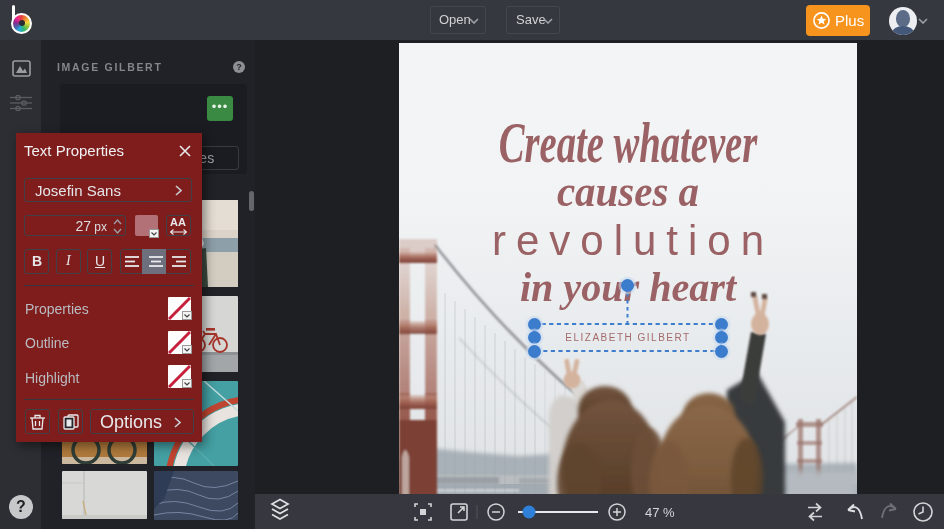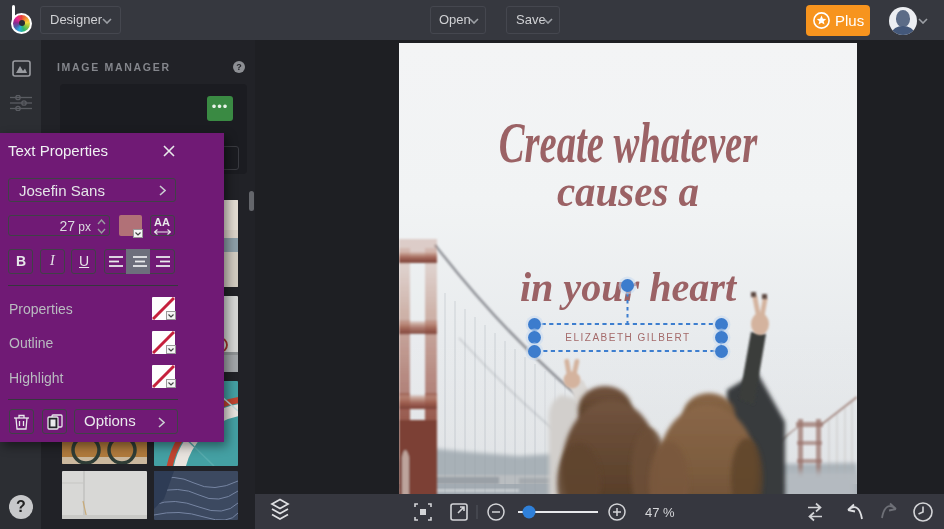--- a/index.html
+++ b/index.html
@@ -42,21 +42,21 @@
   #artboard { position:absolute; left:117px; top:3px; width:458px; height:458px; overflow:hidden;
     background:linear-gradient(180deg,#f3f4f5 0%, #f1f3f4 35%, #e9ecee 62%, #e2e5e8 80%, #dfe2e5 100%);margin-left:27px; }
   .rose { color:#9b6265; }
   .script { font-family:"Liberation Serif", serif; font-style:italic; font-weight:bold; color:#9b6265; }
   .dot { position:absolute; width:13px; height:13px; border-radius:50%; background:#3c7ccd; box-shadow:0 0 0 2.5px rgba(200,218,240,0.55); }
 
   
   #bottombar { position:absolute; left:255px; top:494px; width:689px; height:35px; background:#36373f; z-index:30; }
 
   
-  #textprops { position:absolute; left:0; top:133px; width:224px; height:309px; background:#701a75;
+  #textprops { position:absolute; left:16px; top:133px; width:186px; height:309px; background:#7f1d1d;
     box-shadow:3px 4px 10px rgba(0,0,0,0.45); z-index:20; }
   .tp-border { border:1px solid #404147; border-radius:3px; position:absolute; }
   .tp-label { position:absolute; font-size:14px; color:#b9bbc0; }
   .swatch { position:absolute; left:152px; width:23px; height:23px; background:#fdfdfd; border-radius:1px; overflow:visible; }
 </style>
 </head>
 <body>
 <div id="app">
 
   <div id="canvas">
@@ -186,20 +186,21 @@
           <rect x="352" y="249" width="5" height="5" fill="#5d4a43" filter="url(#b1)"></rect>
           <rect x="363" y="251" width="5" height="5" fill="#5d4a43" filter="url(#b1)"></rect>
           <ellipse cx="310" cy="372" rx="26" ry="22" fill="url(#hairRg)" filter="url(#b2)"></ellipse>
           <ellipse cx="308" cy="428" rx="50" ry="66" fill="url(#hairRg)" filter="url(#b2)"></ellipse>
           <ellipse cx="270" cy="440" rx="20" ry="42" fill="#7a593c" filter="url(#b2)" opacity="0.9"></ellipse>
           <ellipse cx="348" cy="435" rx="16" ry="40" fill="#5f452c" filter="url(#b2)" opacity="0.85"></ellipse>
         </g>
       </svg>
       <div id="L1" class="script" style="position:absolute;left:0;width:458px;top:72px;text-align:center;font-size:56px;line-height:1;transform:scaleX(0.69);">Create whatever</div>
       <div id="L2" class="script" style="position:absolute;left:0;width:458px;top:126px;text-align:center;font-size:45px;line-height:1;transform:scaleX(0.91);">causes a</div>
+      <div id="L3" class="rose" style="position:absolute;left:5px;width:458px;top:177px;text-align:center;font-size:42px;line-height:1;letter-spacing:10px;">revolution</div>
       <div id="L4" class="script" style="position:absolute;left:0;width:458px;top:223px;text-align:center;font-size:42px;line-height:1;transform:scaleX(0.955);">in your heart</div>
       <div id="L5" style="position:absolute;left:0;width:458px;top:290px;text-align:center;font-size:10px;font-weight:normal;letter-spacing:1.5px;color:#a46a6a;line-height:1;">ELIZABETH GILBERT</div>
 
       <svg width="458" height="458" viewBox="0 0 458 458" style="position:absolute;left:0;top:0">
         <line x1="228.5" y1="250" x2="228.5" y2="281" stroke="#3d7ecf" stroke-width="2" stroke-dasharray="3.5 3.5"></line>
         <rect x="135" y="281" width="187" height="27" fill="none" stroke="#3d7ecf" stroke-width="2" stroke-dasharray="4.2 3.4"></rect>
       </svg>
       <div class="dot" style="left:222px;top:236px;"></div>
       <div class="dot" style="left:128.5px;top:274.5px;"></div>
       <div class="dot" style="left:315.5px;top:274.5px;"></div>
@@ -207,25 +208,20 @@
       <div class="dot" style="left:315.5px;top:288px;"></div>
       <div class="dot" style="left:128.5px;top:301.5px;"></div>
       <div class="dot" style="left:315.5px;top:301.5px;"></div>
     </div>
   </div>
 
   <div id="topbar">
     <div id="logo-stem"></div>
       <div id="logo-circle"></div>
       <div id="logo-dot"></div>
-    <div class="tbtn" style="left:40px; width:81px; padding-left:9px;">Designer
-      <svg width="10" height="6" viewBox="0 0 10 6" style="position:absolute;right:8px;top:11px;">
-          <path d="M1 1 L5 5 L9 1" stroke="#9da0a6" stroke-width="1.6" fill="none"></path>
-        </svg>
-    </div>
     <div class="tbtn" style="left:430px; width:56px; padding-left:8px;">Open
       <svg width="10" height="6" viewBox="0 0 10 6" style="position:absolute;right:6px;top:11px;">
           <path d="M1 1 L5 5 L9 1" stroke="#9da0a6" stroke-width="1.6" fill="none"></path>
         </svg>
     </div>
     <div class="tbtn" style="left:506px; width:54px; padding-left:9px;">Save
       <svg width="10" height="6" viewBox="0 0 10 6" style="position:absolute;right:6px;top:11px;">
           <path d="M1 1 L5 5 L9 1" stroke="#9da0a6" stroke-width="1.6" fill="none"></path>
         </svg>
     </div>
@@ -258,21 +254,21 @@
         <circle cx="8" cy="2.5" r="2.2"></circle>
           <circle cx="14" cy="8" r="2.2"></circle>
           <circle cx="8" cy="13.5" r="2.2"></circle>
       </g>
     </svg>
     <div style="position:absolute;left:9px;top:455px;width:24px;height:24px;border-radius:50%;background:#c7c8ca;color:#222;
       font-size:16px;font-weight:bold;text-align:center;line-height:24px;">?</div>
   </div>
 
   <div id="manager">
-    <div id="im-title">IMAGE MANAGER</div>
+    <div id="im-title">IMAGE GILBERT</div>
     <div style="position:absolute;left:192px;top:21px;width:12px;height:12px;border-radius:50%;background:#8d8f94;color:#212227;font-size:9px;font-weight:bold;text-align:center;line-height:12px;">?</div>
     <div id="uploadbox"></div>
     <div id="btn-dots">•••</div>
     <div id="btn-sample">Sample Images</div>
 
     <div class="thumb" style="left:113px;top:160px;width:84px;height:87px;">
       <svg width="84" height="87">
           <rect width="84" height="87" fill="#dbd3c8"></rect>
         <rect x="0" y="0" width="84" height="30" fill="#e4ddd3"></rect>
         <rect x="30" y="38" width="54" height="14" fill="#8d9fa8"></rect>
@@ -490,20 +486,20 @@
       </svg>
     </div>
     <div class="tp-border" style="left:42px;top:276px;width:25px;height:25px;">
       <svg width="16" height="16" viewBox="0 0 16 16" style="position:absolute;left:4px;top:4px;">
         <rect x="5" y="1" width="10" height="12" rx="1" fill="none" stroke="#e8e9eb" stroke-width="1.3"></rect>
         <rect x="1" y="3" width="10" height="12" rx="1" fill="#25262b" stroke="#e8e9eb" stroke-width="1.3"></rect>
         <rect x="3.5" y="5.5" width="5" height="7" fill="#e8e9eb"></rect>
       </svg>
     </div>
     <div class="tp-border" style="left:74px;top:276px;width:104px;height:25px;">
-      <span style="position:absolute;left:9px;top:2px;font-size:15px;color:#e8e9eb;">Options</span>
+      <span style="position:absolute;left:9px;top:2px;font-size:18px;color:#e8e9eb;">Options</span>
       <svg width="7" height="11" viewBox="0 0 7 11" style="position:absolute;right:12px;top:7px;">
           <path d="M1 1 L6 5.5 L1 10" stroke="#c9cbd0" stroke-width="1.6" fill="none"></path>
         </svg>
     </div>
   </div>
 
 </div>
 
 </body></html>

